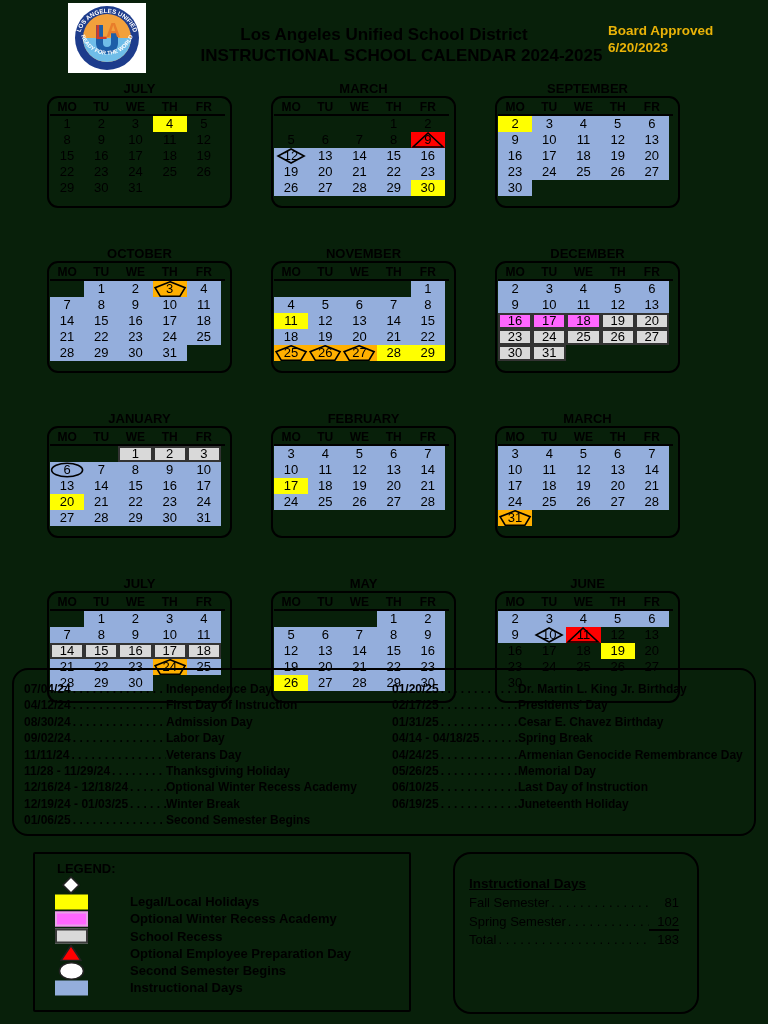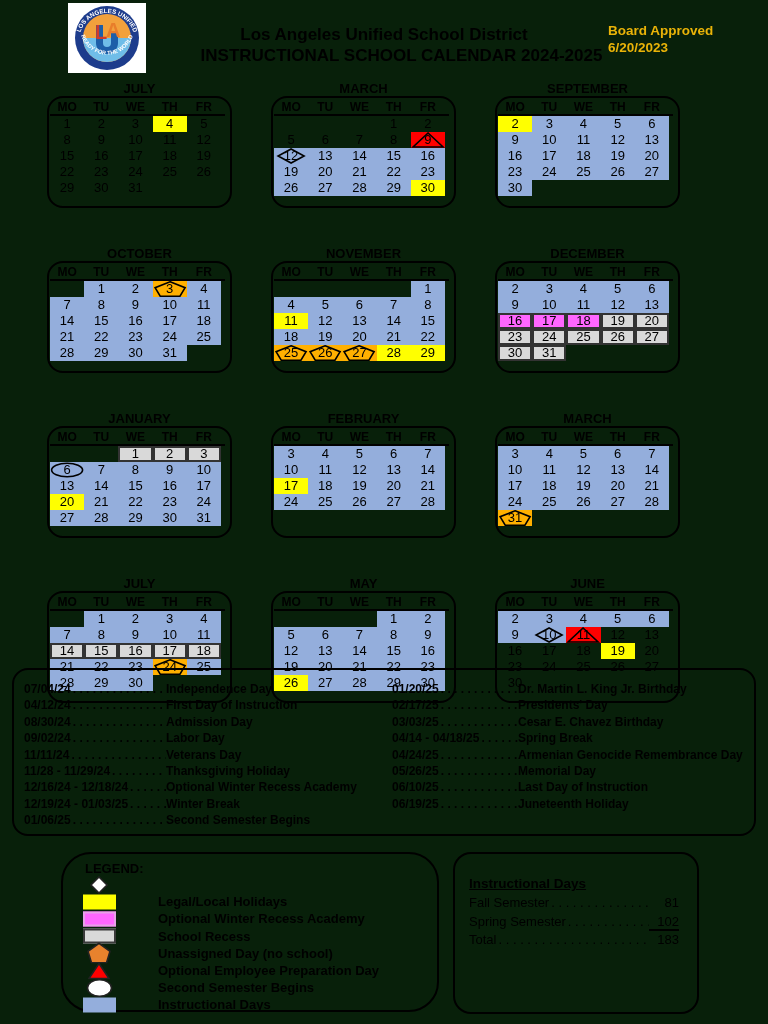--- a/index.html
+++ b/index.html
@@ -12,21 +12,21 @@
   .title-line1{font-size:17px;font-weight:bold;line-height:21px;}
   .title-line2{font-size:17px;font-weight:bold;line-height:21px;padding-left:35px;}
   .approved{position:absolute;right:24px;top:22px;width:136px;
             color:#eab308;font-weight:bold;font-size:13.5px;line-height:17px;}
 
   
   .months{position:absolute;left:47px;top:82px;display:grid;
           grid-template-columns:repeat(3,185px);column-gap:57px;row-gap:20px;gap:39px;}
   .month{width:185px;}
   .month-title{text-align:center;font-size:13px;font-weight:bold;height:13px;line-height:13px;margin-bottom:1px;}
-  .month-box{height:112px;border:2px solid #000;border-radius:16px;box-sizing:border-box;padding:2px 5px 2px 1px;}
+  .month-box{height:112px;border:2px solid #000;border-radius:11px;box-sizing:border-box;padding:2px 5px 2px 1px;}
   .dow-row{display:flex;border-bottom:2px solid #000;padding-bottom:0px;}
   .dow{width:34.2px;text-align:center;font-size:12px;font-weight:bold;line-height:14px;}
   .week{display:flex;}
   .cell{width:34.2px;height:16px;line-height:16px;text-align:center;font-size:13px;position:relative;box-sizing:border-box;}
   .t-i{background:#94AEDC;}
   .t-h{background:#FFFF00;}
   .t-f,.t-s{background:#94AEDC;}
   .t-u{background:#FFB000;}
   .t-p{background:#FF0000;}
   .t-w{background:#FF66FF;border:2px solid #333;line-height:12px;}
@@ -41,21 +41,21 @@
   .kd-col.right{width:352px;}
   .kd-row{display:flex;height:16.4px;line-height:16.4px;font-size:12px;font-weight:bold;white-space:nowrap;}
   .kd-lead{display:flex;width:142px;overflow:hidden;}
   .kd-col.right .kd-lead{width:126px;}
   .kd-date{white-space:nowrap;}
   .kd-dots{flex:1;overflow:hidden;white-space:nowrap;padding:0 2px;}
   .kd-label{overflow:visible;}
 
   
   .legend{position:absolute;left:33px;top:852px;width:378px;height:160px;border:2px solid #000;
-          border-radius:30px;box-sizing:border-box;padding:7px 0 0 0;margin-left:28px;}
+          border-radius:2px;box-sizing:border-box;padding:7px 0 0 0;}
   .legend-heading{margin-left:22px;font-size:13px;font-weight:bold;height:15px;line-height:15px;}
   .legend-row{position:relative;height:17.2px;}
   .legend-swatch{position:absolute;left:18px;top:50%;transform:translateY(-50%);width:36px;
                  display:flex;justify-content:center;align-items:center;}
   .legend-label{position:absolute;left:95px;top:0;font-size:13px;font-weight:bold;line-height:17.2px;white-space:nowrap;}
   .sw-rect{width:33px;height:15px;box-sizing:border-box;}
 
   
   .instr{position:absolute;left:453px;top:852px;width:246px;height:162px;border:2px solid #000;
          border-radius:18px;box-sizing:border-box;padding:22px 18px 0 14px;}
@@ -761,21 +761,21 @@
         </div>
         <div class="kd-row">
           <div class="kd-lead">
             <span class="kd-date">02/17/25</span>
             <span class="kd-dots">. . . . . . . . . . . . . . . . . . . . . . . . . . . . . . . . . . . . . . . . . . . . . . . . . . . . . . . . . . . . . . . . . . . . . . </span>
           </div>
           <span class="kd-label">Presidents' Day</span>
         </div>
         <div class="kd-row">
           <div class="kd-lead">
-            <span class="kd-date">03/03/25</span>
+            <span class="kd-date">01/31/25</span>
             <span class="kd-dots">. . . . . . . . . . . . . . . . . . . . . . . . . . . . . . . . . . . . . . . . . . . . . . . . . . . . . . . . . . . . . . . . . . . . . . </span>
           </div>
           <span class="kd-label">Cesar E. Chavez Birthday</span>
         </div>
         <div class="kd-row">
           <div class="kd-lead">
             <span class="kd-date">04/14 - 04/18/25</span>
             <span class="kd-dots">. . . . . . . . . . . . . . . . . . . . . . . . . . . . . . . . . . . . . . . . . . . . . . . . . . . . . . . . . . . . . . . . . . . . . . </span>
           </div>
           <span class="kd-label">Spring Break</span>
@@ -834,28 +834,20 @@
           <span class="legend-label">Optional Winter Recess Academy</span>
         </div>
         <div class="legend-row">
           <span class="legend-swatch">
             <span class="sw-rect" style="background: rgb(217, 217, 217); border: 2px solid rgb(58, 58, 58);"></span>
           </span>
           <span class="legend-label">School Recess</span>
         </div>
         <div class="legend-row">
           <span class="legend-swatch">
-            <svg viewBox="0 0 26 21" width="26" height="21">
-              <polygon points="13,0.8 24,8.82 20.54,20.2 5.46,20.2 2,8.82" fill="#E8822D" stroke="#222" stroke-width="1.6"></polygon>
-            </svg>
-          </span>
-          <span class="legend-label">Unassigned Day (no school)</span>
-        </div>
-        <div class="legend-row">
-          <span class="legend-swatch">
             <svg viewBox="0 0 24 17" width="24" height="17">
               <polygon points="12,1 22,16 2,16" fill="#FF0000" stroke="#222" stroke-width="1.6"></polygon>
             </svg>
           </span>
           <span class="legend-label">Optional Employee Preparation Day</span>
         </div>
         <div class="legend-row">
           <span class="legend-swatch">
             <svg viewBox="0 0 27 19" width="27" height="19">
               <ellipse cx="13.5" cy="9.5" rx="12" ry="8.3" fill="#FFFFFF" stroke="#222" stroke-width="1.6"></ellipse>

